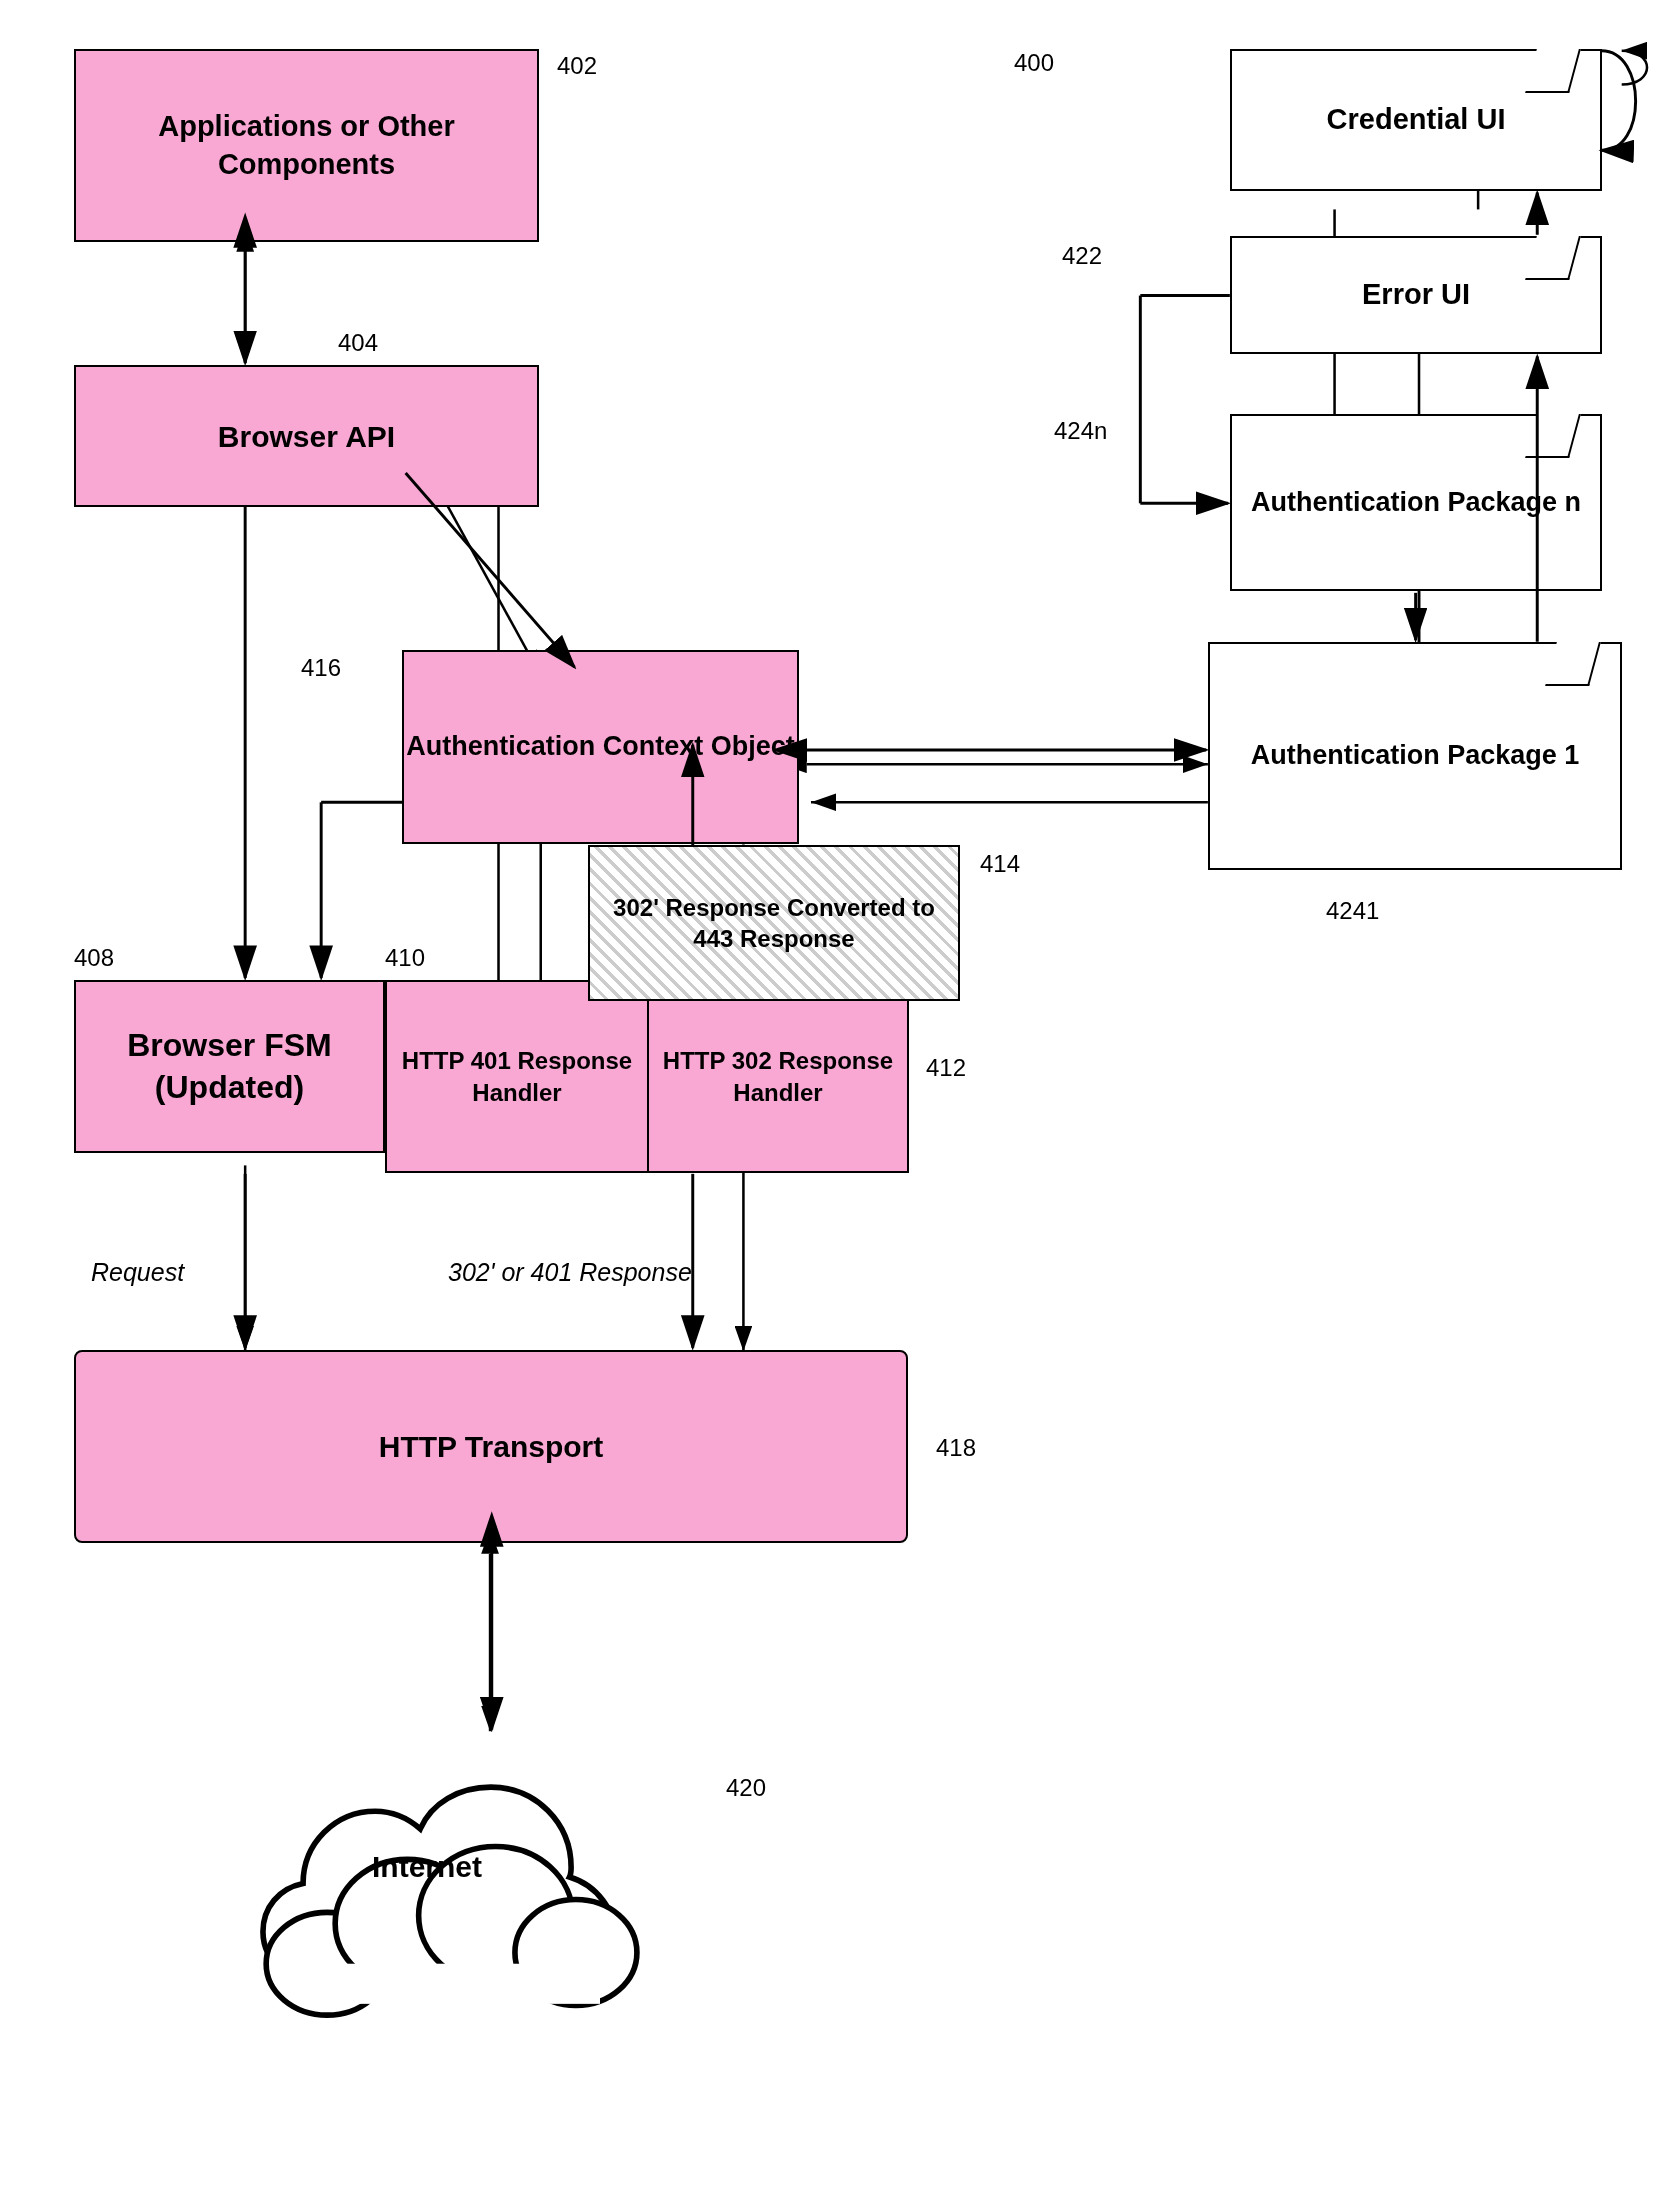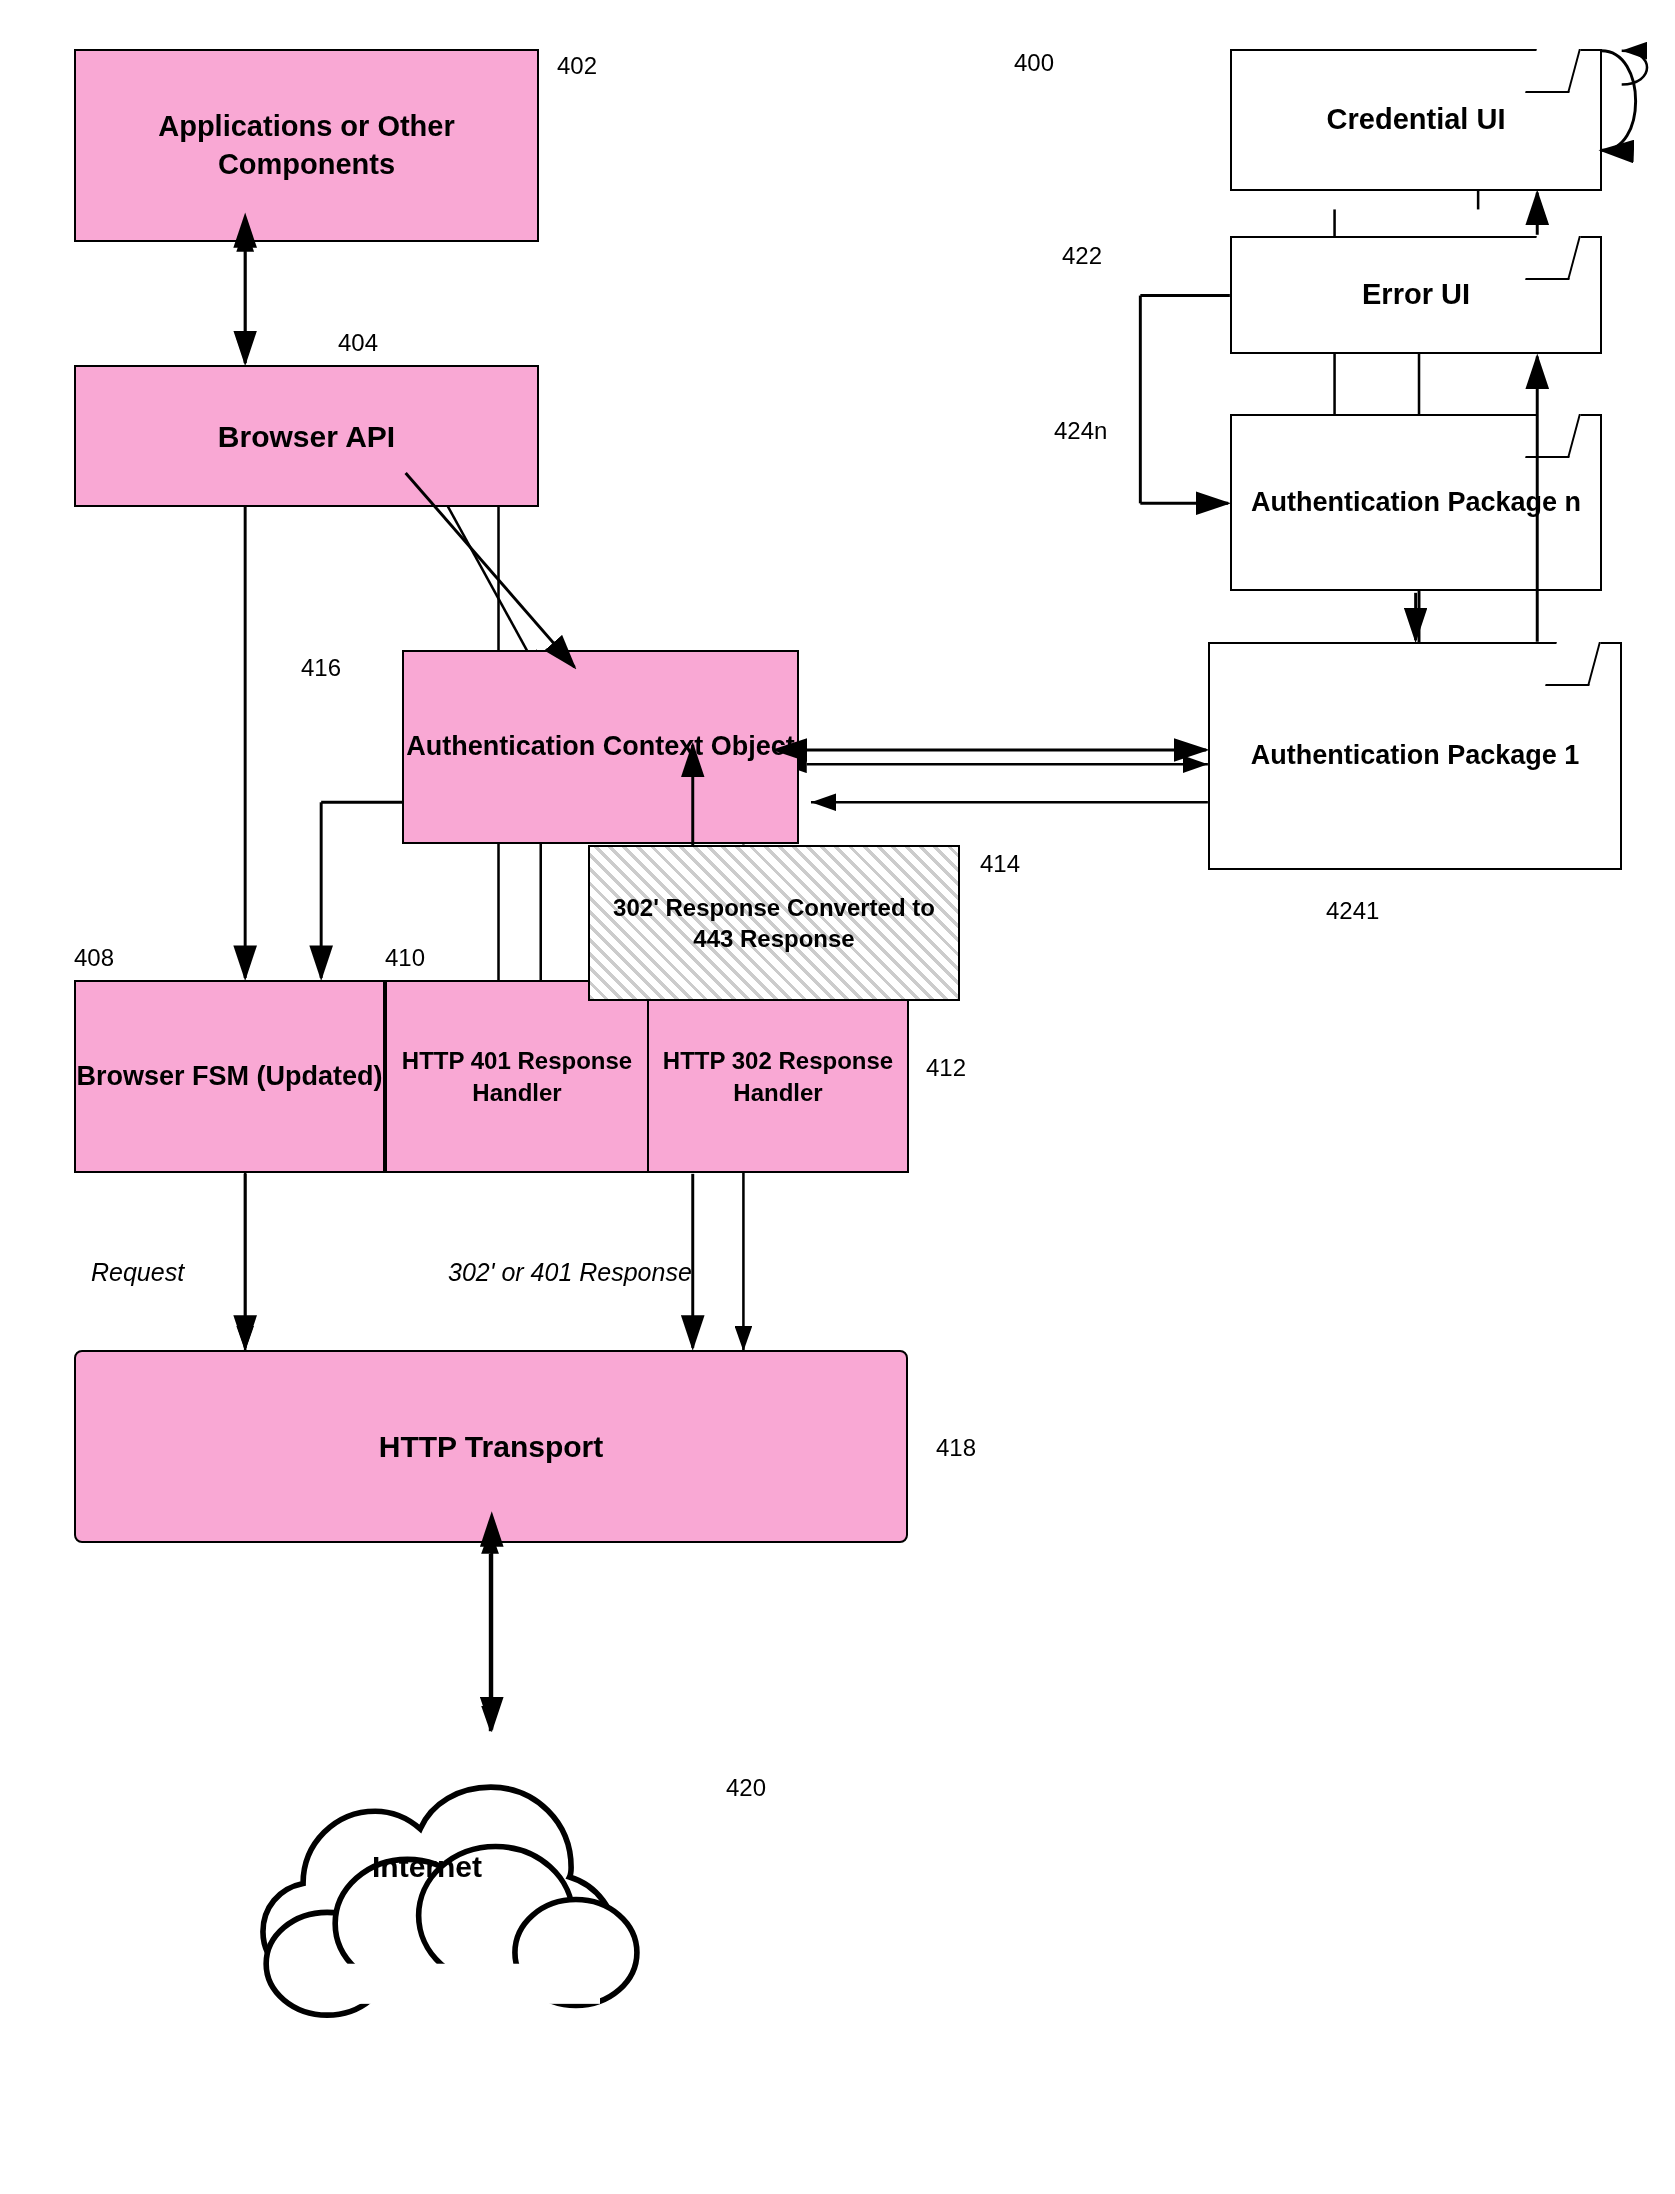--- a/index.html
+++ b/index.html
@@ -157,21 +157,21 @@
   <div class="box" style="left:402px; top:650px; width:397px; height:194px; font-size:27px;">
     <span>Authentication Context Object</span>
   </div>
   <span class="label-normal" style="left:270px; top:654px; font-size:24px;margin-left:31px;">416</span>
 
   <div class="hatched-box" style="left:588px; top:845px; width:372px; height:156px; font-size:24px; font-weight:bold; z-index:5;">
     <span>302' Response Converted to 443 Response</span>
   </div>
   <span class="label-normal" style="left:980px; top:850px; font-size:24px;">414</span>
 
-  <div class="box" style="left:74px; top:980px; width:311px; height:193px; font-size:27px;justify-content:center;">
+  <div class="box" style="left:74px; top:980px; width:311px; height:173px; font-size:32px;justify-content:center;">
     <span>Browser FSM (Updated)</span>
   </div>
   <span class="label-normal" style="left:74px; top:944px; font-size:24px;">408</span>
 
   <div class="box" style="left:385px; top:980px; width:262px; height:193px; font-size:24px; border-right: none;">
     <span>HTTP 401 Response Handler</span>
   </div>
   <span class="label-normal" style="left:385px; top:944px; font-size:24px;">410</span>
 
   <div class="box" style="left:647px; top:980px; width:262px; height:193px; font-size:24px; border-left: 2.5px solid #000;">

